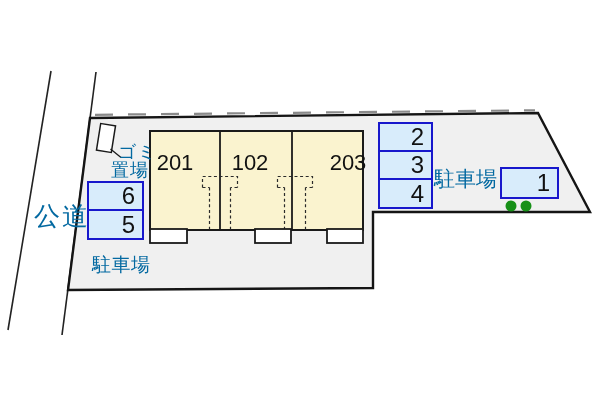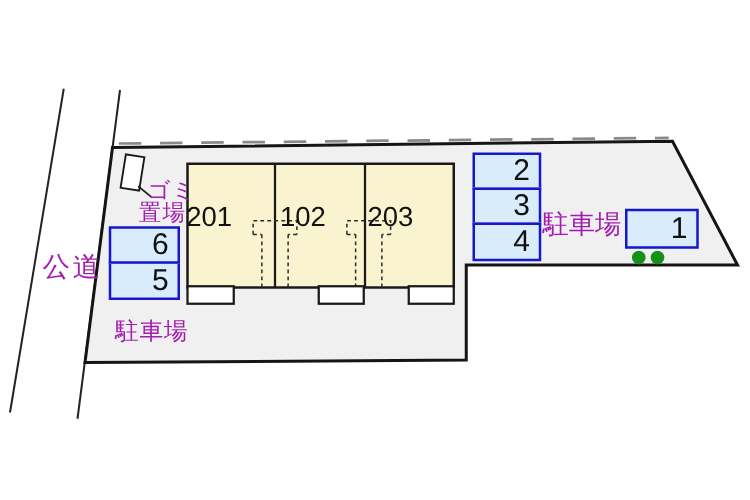--- a/index.html
+++ b/index.html
@@ -1,28 +1,28 @@
 <!DOCTYPE html>
 <html><head>
 <meta charset="utf-8">
 <style>
   html,body{margin:0;padding:0;background:#ffffff;}
   .stage{
     position:relative;width:600px;height:400px;background:#ffffff;overflow:hidden;
     font-family:"Liberation Sans","DejaVu Sans",sans-serif;color:#111;
   }
   .stage svg{position:absolute;left:0;top:0;}
-  .lbl{position:absolute;white-space:nowrap;color:#a21caf;}
+  .lbl{position:absolute;white-space:nowrap;color:#0369a1;}
   .watermark{
     position:absolute;left:188px;top:193px;font-size:34px;letter-spacing:3px;
     color:rgba(255,255,255,0.55);text-shadow:0 0 1px rgba(180,180,180,0.35);
     white-space:nowrap;pointer-events:none;
   }
   .unit-label{
-    position:absolute;top:165px;width:52px;
+    position:absolute;top:154px;width:52px;text-align:center;
     font-size:22px;line-height:18.5px;font-weight:500;
   }
   .pspace{
     position:absolute;box-sizing:border-box;
     background:#D8ECFB;border:2px solid #1717CC;
     display:flex;align-items:center;justify-content:flex-end;
     padding-right:7px;font-size:24px;color:#111;
   }
 </style>
 </head>
@@ -51,38 +51,38 @@
     <rect x="327" y="229" width="36" height="14" fill="#FFFFFF" stroke="#1A1A1A" stroke-width="1.8"></rect>
 
     <rect x="98.5" y="124.5" width="15" height="27" fill="#FFFFFF" stroke="#1A1A1A" stroke-width="1.5" transform="rotate(9 106 138)"></rect>
     <line x1="110.5" y1="149" x2="121" y2="157.5" stroke="#1A1A1A" stroke-width="1.3"></line>
 
     <circle cx="511" cy="206" r="5.5" fill="#189018"></circle>
     <circle cx="526" cy="206" r="5.5" fill="#189018"></circle>
   </svg>
 
 
-  <div class="lbl" style="left:34px;top:199px;font-size:22px;letter-spacing:2px;">公道</div>
+  <div class="lbl" style="left:34px;top:199px;font-size:26px;letter-spacing:2px;">公道</div>
 
   <div class="lbl" style="left:111px;top:144px;font-size:18px;line-height:17.5px;letter-spacing:1px;">
     <div style="margin-left:7px;">ゴミ</div>
     <div>置場</div>
   </div>
 
   <div class="lbl" style="left:92px;top:252px;font-size:19px;letter-spacing:0.5px;">駐車場</div>
 
   <div class="lbl" style="left:434px;top:165px;font-size:21px;">駐車場</div>
 
   <div class="unit-label" style="left:149px;">
     <div>201</div>
   </div>
   <div class="unit-label" style="left:224px;">
     <div>102</div>
   </div>
-  <div class="unit-label" style="left:294px;">
+  <div class="unit-label" style="left:294px;padding-left:28px;">
     <div>203</div>
   </div>
 
   <div class="pspace" style="left:500px;top:167px;width:59px;height:32px;">1</div>
   <div class="pspace" style="left:378px;top:122px;width:55px;height:30px;">2</div>
   <div class="pspace" style="left:378px;top:150px;width:55px;height:30px;">3</div>
   <div class="pspace" style="left:378px;top:178px;width:55px;height:31px;">4</div>
   <div class="pspace" style="left:87px;top:209px;width:57px;height:31px;">5</div>
   <div class="pspace" style="left:87px;top:181px;width:57px;height:30px;">6</div>
 

